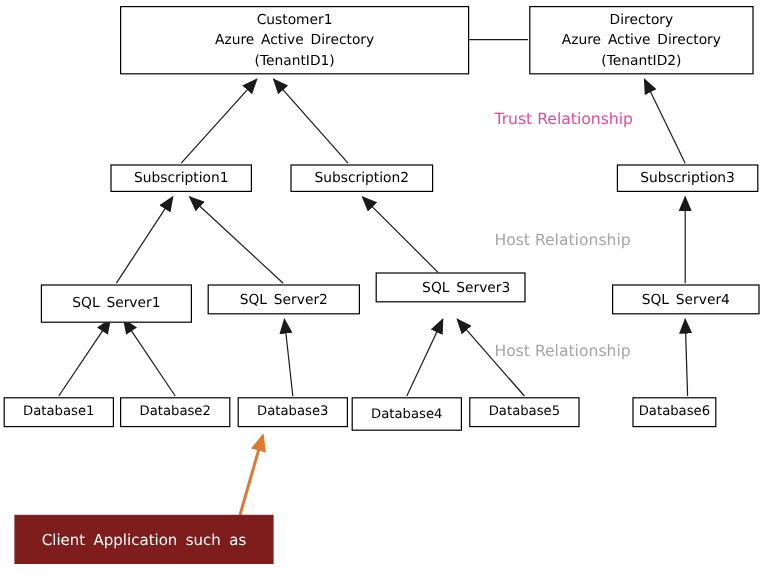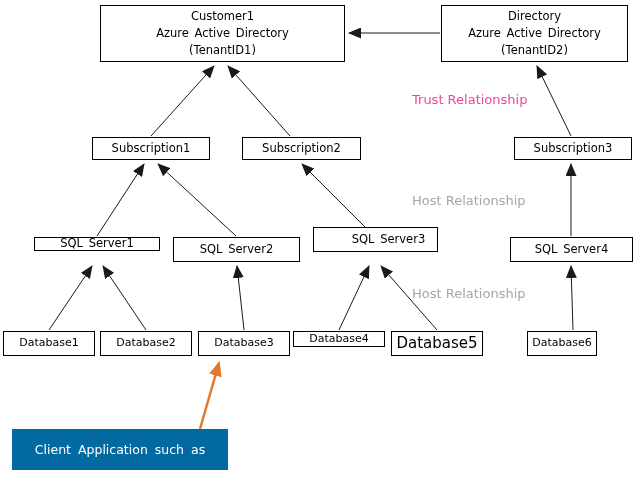--- a/index.html
+++ b/index.html
@@ -81,21 +81,21 @@
     <line x1="49" y1="330" x2="92" y2="266" stroke="#1a1a1a" stroke-width="1" marker-end="url(#ah-black)"></line>
     <line x1="146" y1="330" x2="103" y2="266" stroke="#1a1a1a" stroke-width="1" marker-end="url(#ah-black)"></line>
     <line x1="244" y1="330" x2="237" y2="266" stroke="#1a1a1a" stroke-width="1" marker-end="url(#ah-black)"></line>
     <line x1="339" y1="330" x2="369" y2="266" stroke="#1a1a1a" stroke-width="1" marker-end="url(#ah-black)"></line>
     <line x1="437" y1="330" x2="381" y2="266" stroke="#1a1a1a" stroke-width="1" marker-end="url(#ah-black)"></line>
     <line x1="573" y1="330" x2="571" y2="266" stroke="#1a1a1a" stroke-width="1" marker-end="url(#ah-black)"></line>
 
     <line x1="200" y1="429" x2="219" y2="363" stroke="#e0782f" stroke-width="2.5" marker-end="url(#ah-orange)"></line>
   </svg>
 
-  <div class="node" style="left:100px;top:5px;width:245px;height:57px;">
+  <div class="node" style="left:100px;top:5px;width:291px;height:57px;">
     <span>Customer1</span>
     <span>Azure Active Directory</span>
     <span>(TenantID1)</span>
   </div>
 
   <div class="node" style="left:441px;top:5px;width:187px;height:57px;">
     <span>Directory</span>
     <span>Azure Active Directory</span>
     <span>(TenantID2)</span>
   </div>
@@ -103,21 +103,21 @@
   <div class="node" style="left:92px;top:137px;width:118px;height:23px;">
     <span>Subscription1</span>
   </div>
   <div class="node" style="left:242px;top:137px;width:119px;height:23px;">
     <span>Subscription2</span>
   </div>
   <div class="node" style="left:514px;top:137px;width:118px;height:23px;">
     <span>Subscription3</span>
   </div>
 
-  <div class="node" style="left:34px;top:237px;width:126px;height:14px;justify-content:center;">
+  <div class="node" style="left:34px;top:237px;width:126px;height:32px;justify-content:center;">
     <span>SQL Server1</span>
   </div>
   <div class="node" style="left:173px;top:237px;width:127px;height:25px;">
     <span>SQL Server2</span>
   </div>
   <div class="node" style="left:313px;top:227px;width:125px;height:25px;padding-left:26px;">
     <span>SQL Server3</span>
   </div>
   <div class="node" style="left:510px;top:237px;width:123px;height:25px;">
     <span>SQL Server4</span>
@@ -125,31 +125,31 @@
 
   <div class="node" style="left:3px;top:331px;width:92px;height:25px;font-size:11px;">
     <span>Database1</span>
   </div>
   <div class="node" style="left:100px;top:331px;width:92px;height:25px;font-size:11px;">
     <span>Database2</span>
   </div>
   <div class="node" style="left:198px;top:331px;width:92px;height:25px;font-size:11px;">
     <span>Database3</span>
   </div>
-  <div class="node" style="left:293px;top:331px;width:92px;height:16px;font-size:11px;">
+  <div class="node" style="left:293px;top:331px;width:92px;height:28px;font-size:11px;">
     <span>Database4</span>
   </div>
-  <div class="node" style="left:391px;top:331px;width:92px;height:25px;font-size:15px;justify-content:center;">
+  <div class="node" style="left:391px;top:331px;width:92px;height:25px;font-size:11px;justify-content:center;">
     <span>Database5</span>
   </div>
   <div class="node" style="left:527px;top:331px;width:70px;height:25px;font-size:11px;">
     <span>Database6</span>
   </div>
 
   <div class="rel-label" style="left: 412px; top: 92px; color: #ec4899;">Trust Relationship</div>
   <div class="rel-label" style="left: 412px; top: 193px; color: rgb(166, 166, 166);">Host Relationship</div>
   <div class="rel-label" style="left: 412px; top: 286px; color: rgb(166, 166, 166);">Host Relationship</div>
 
-  <div class="callout" id="client-callout" style="left: 12px; top: 429px; width: 216px; height: 41px; background: #0369a1; color: rgb(255, 255, 255);">
+  <div class="callout" id="client-callout" style="left: 12px; top: 429px; width: 216px; height: 41px; background: #7f1d1d; color: rgb(255, 255, 255);">
     <span>Client Application such as</span>
   </div>
 
 </div>
 
 </body></html>

